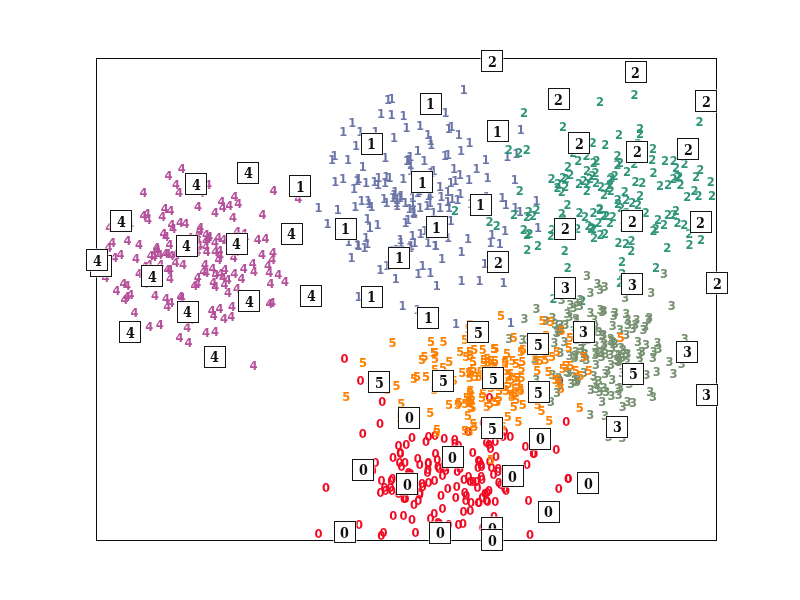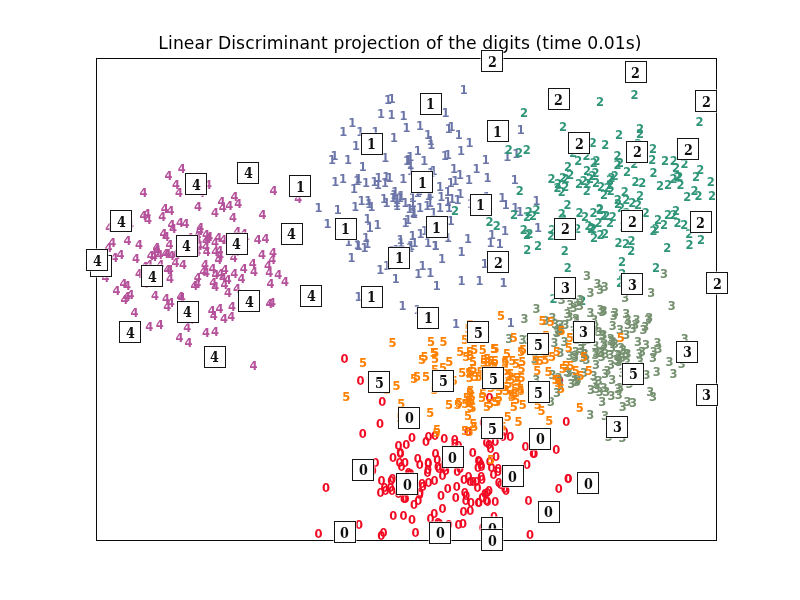--- a/index.html
+++ b/index.html
@@ -39,21 +39,20 @@
     font-size:12.5px;color:#101010;font-weight:bold;
     box-shadow:0 0 0 0.5px rgba(255,255,255,.9);
   }
   .thumb span{display:block;transform:scale(1.02,1.18);}
 </style>
 </head>
 <body>
 
 <div id="stage">
 
-  <div id="chart-title">Linear Discriminant projection of the digits (time 0.01s)</div>
 
   <div id="plot-frame"></div>
 
   <div id="points-layer">
       <div class="pt" style="left: 455px; top: 444.9px; color: rgb(242, 10, 35);">0</div>
       <div class="pt" style="left: 403.4px; top: 517.1px; color: rgb(242, 10, 35);">0</div>
       <div class="pt" style="left: 401.6px; top: 468.3px; color: rgb(242, 10, 35);">0</div>
       <div class="pt" style="left: 393.2px; top: 516.8px; color: rgb(242, 10, 35);">0</div>
       <div class="pt" style="left: 533.3px; top: 454.7px; color: rgb(242, 10, 35);">0</div>
       <div class="pt" style="left: 428.4px; top: 437.6px; color: rgb(242, 10, 35);">0</div>

